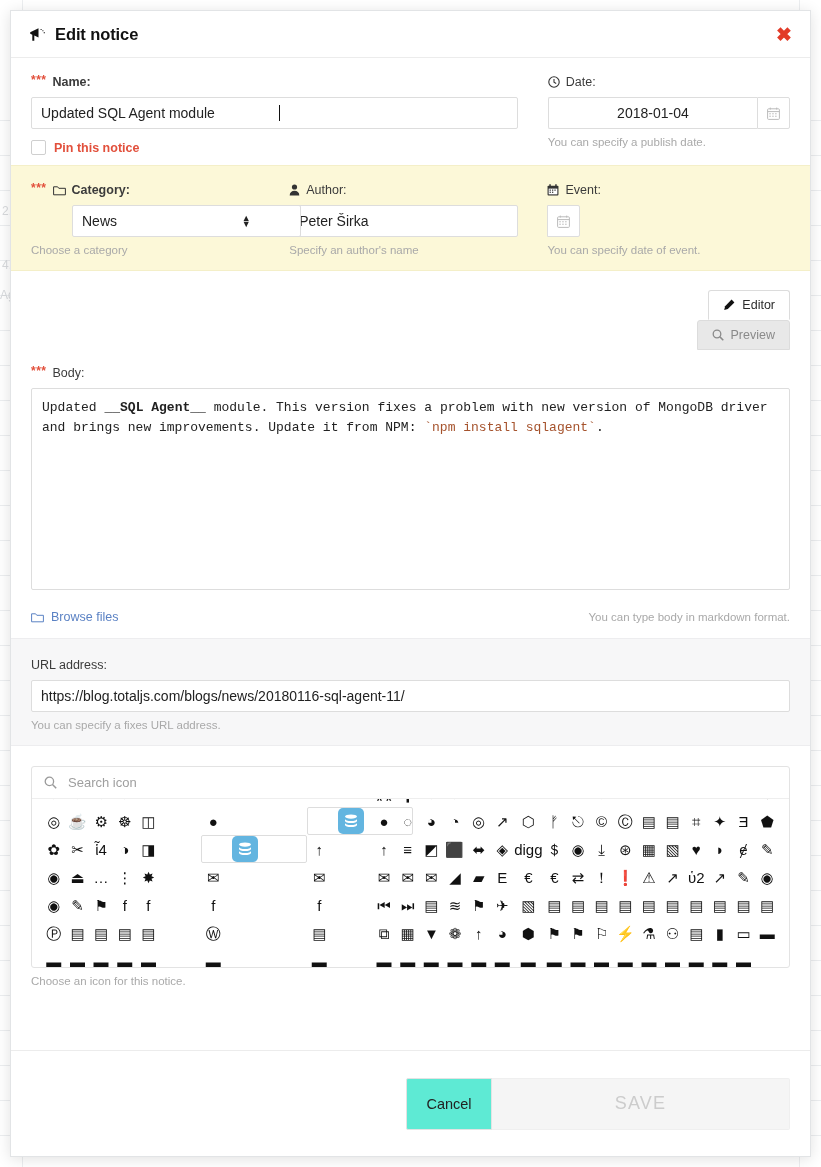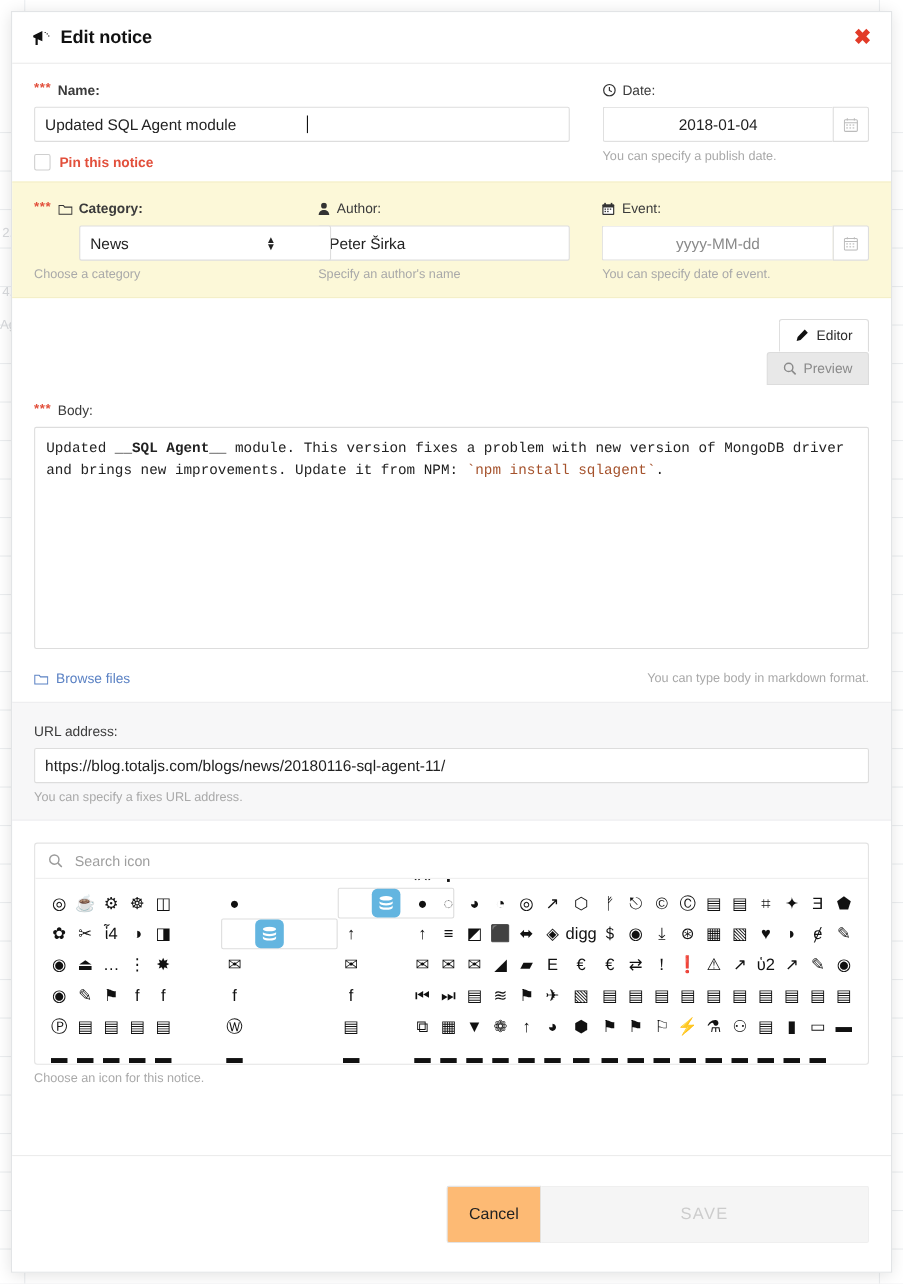--- a/index.html
+++ b/index.html
@@ -194,30 +194,30 @@
 
   
   .mfoot {
     position: absolute; left: 0; right: 0; bottom: 0;
     height: 106px; background: #fff; border-top: 1px solid #ececec;
     display: flex; align-items: center; justify-content: flex-end;
     padding: 0 20px;
   }
   .btncancel {
     height: 52px; min-width: 86px; padding: 0 5px;
-    background: #fdba74; border: 1px solid #e3e3e3; border-radius: 2px 0 0 2px;
+    background: #5eead4; border: 1px solid #e3e3e3; border-radius: 2px 0 0 2px;
     font-size: 14.5px; color: #222; cursor: pointer;
     display: flex; align-items: center; justify-content: center;
     font-family: "Liberation Sans", sans-serif;
   }
   .btnsave {
     height: 52px; width: 298px;
     background: #f5f5f5; border: 1px solid #efefef; border-left: none;
     border-radius: 0 2px 2px 0;
-    font-size: 15px; color: #cccccc; letter-spacing: 1.2px;
+    font-size: 18px; color: #cccccc; letter-spacing: 1.2px;
     cursor: default; display: flex; align-items: center; justify-content: center;
     font-family: "Liberation Sans", sans-serif;
   }
   svg { display: block; }
 </style>
 </head>
 <body>
 
 <div id="bg">
     <div class="bgrow" style="top: 120px;"></div>
@@ -376,21 +376,20 @@
                   <rect x="5.4" y="6" width="1.4" height="1.3"></rect>
                   <rect x="8" y="6" width="1.4" height="1.3"></rect>
                   <rect x="2.8" y="8.3" width="1.4" height="1.3"></rect>
                   <rect x="5.4" y="8.3" width="1.4" height="1.3"></rect>
                 </g>
               </svg>
           </span>
           <span>Event:</span>
         </div>
         <div class="dateinp">
-          <input class="inp" style="text-align: center;" placeholder="yyyy-MM-dd">
           <div class="calbtn">
             <svg width="13" height="13" viewBox="0 0 13 13">
                 <rect x="0.6" y="1.8" width="11.8" height="10.6" rx="1" fill="none" stroke="#bbb" stroke-width="1"></rect>
                 <path d="M0.6 4.6 H12.4" stroke="#bbb" stroke-width="1"></path>
                 <path d="M3.3 0.6 V2.6 M9.7 0.6 V2.6" stroke="#bbb" stroke-width="1"></path>
                 <g fill="#ccc">
                   <rect x="2.3" y="6" width="1.5" height="1.4"></rect>
                   <rect x="5.2" y="6" width="1.5" height="1.4"></rect>
                   <rect x="8.1" y="6" width="1.5" height="1.4"></rect>
                   <rect x="2.3" y="8.6" width="1.5" height="1.4"></rect>

